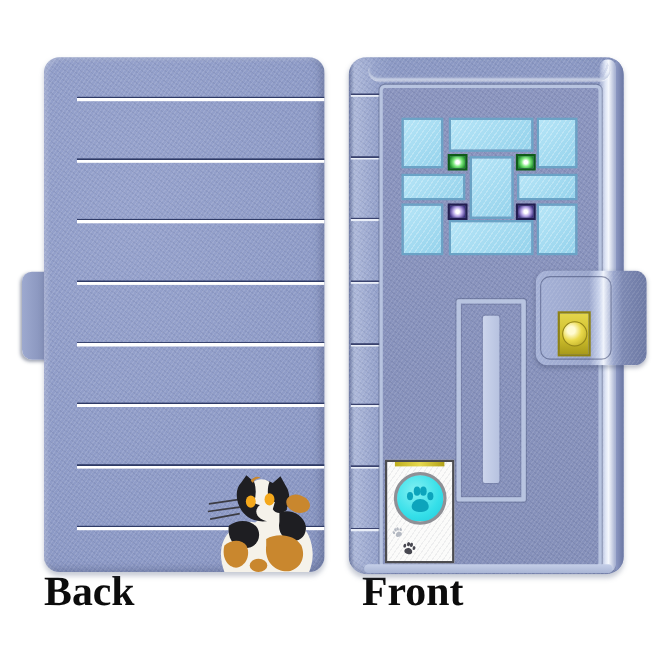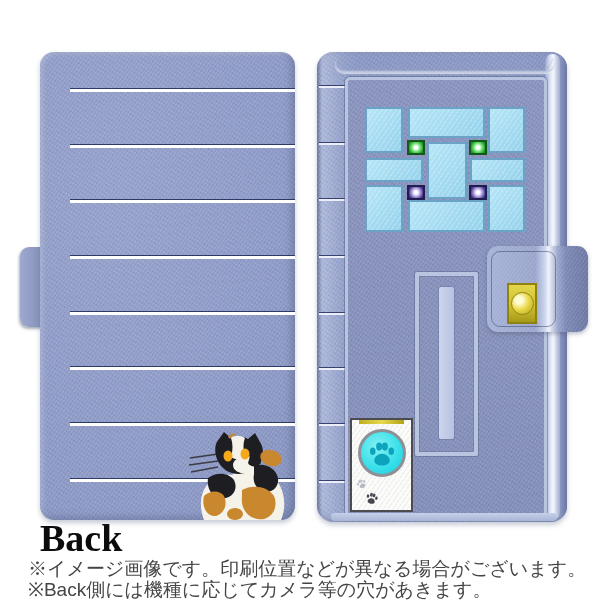--- a/index.html
+++ b/index.html
@@ -220,19 +220,16 @@
     <div class="abs bottom-strip"></div>
   </div>
 
   <div class="abs strap">
     <div class="gold-plate">
       <div class="snap-button"></div>
     </div>
   </div>
 
   <div class="abs panel-label label-back">Back</div>
-
-  <div class="abs notes">
-    <div>※イメージ画像です。印刷位置などが異なる場合がございます。</div>
-    <div>※Back側には機種に応じてカメラ等の穴があきます。</div>
-  </div>
+  <div class="abs panel-label label-front">Front</div>
+
 
 </div>
 
 </body></html>

